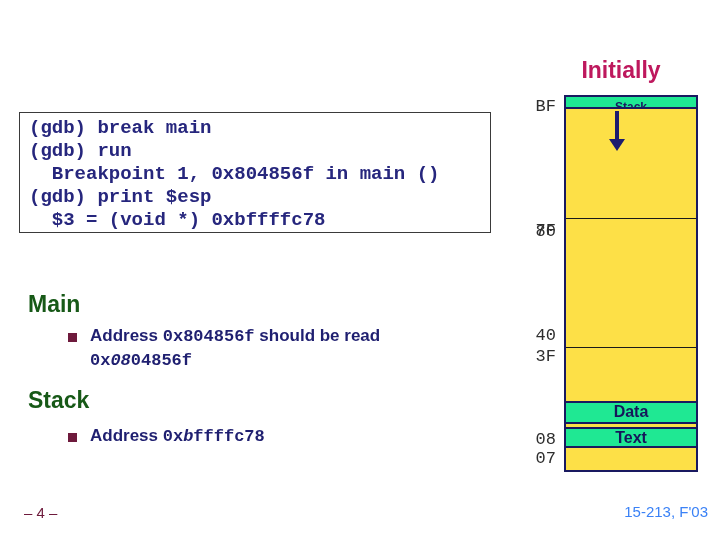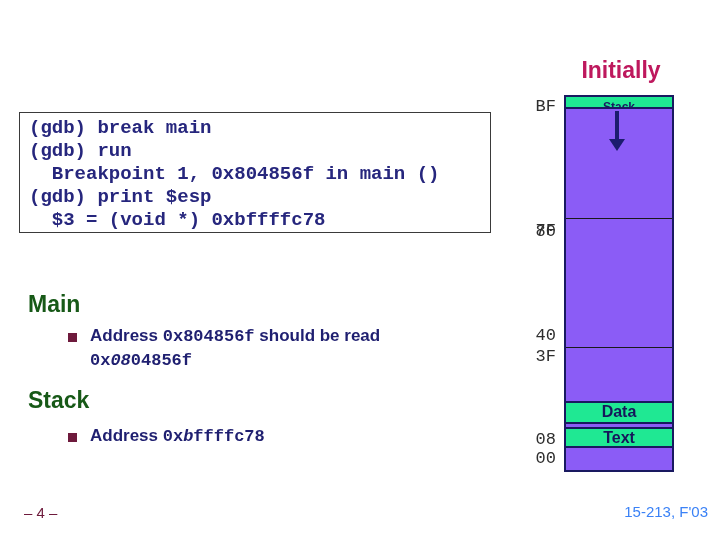--- a/index.html
+++ b/index.html
@@ -69,22 +69,22 @@
     font-size:17px;line-height:16px;color:#2e2e2e;
   }
   .lbl-bf{top:99px;}
   .lbl-80{top:200px;margin-top:24px;}
   .lbl-7f{top:223px;}
   .lbl-40{top:328px;}
   .lbl-3f{top:349px;}
   .lbl-08{top:432px;}
   .lbl-00{top:451px;}
   .membox{
-    position:absolute;left:564px;top:95px;width:110px;height:377px;
-    border:2px solid #191960;box-sizing:border-box;background:#8b5cf6;
+    position:absolute;left:564px;top:95px;width:134px;height:377px;
+    border:2px solid #191960;box-sizing:border-box;background:#fde047;
   }
   .stack-header{
     position:absolute;left:0;right:0;top:0;height:12px;
     background:#1fe893;border-bottom:2px solid #191960;box-sizing:border-box;
     text-align:center;overflow:hidden;
   }
   .stack-header span{
     font-size:12px;line-height:10px;font-weight:bold;color:#191960;
   }
   .arrow-shaft{
@@ -143,21 +143,21 @@
 
   <div class="footer-left">– 4 –</div>
   <div class="footer-right">15-213, F'03</div>
 
   <div class="addr-label lbl-bf">BF</div>
   <div class="addr-label lbl-80">80</div>
   <div class="addr-label lbl-7f">7F</div>
   <div class="addr-label lbl-40">40</div>
   <div class="addr-label lbl-3f">3F</div>
   <div class="addr-label lbl-08">08</div>
-  <div class="addr-label lbl-00">00</div>
+  <div class="addr-label lbl-00">07</div>
 
   <div class="membox">
     <div class="stack-header">
       <span>Stack</span>
     </div>
     <div class="arrow-shaft"></div>
     <div class="arrow-head"></div>
     <div class="divider div1"></div>
     <div class="divider div2"></div>
     <div class="green-cell cell-data">

